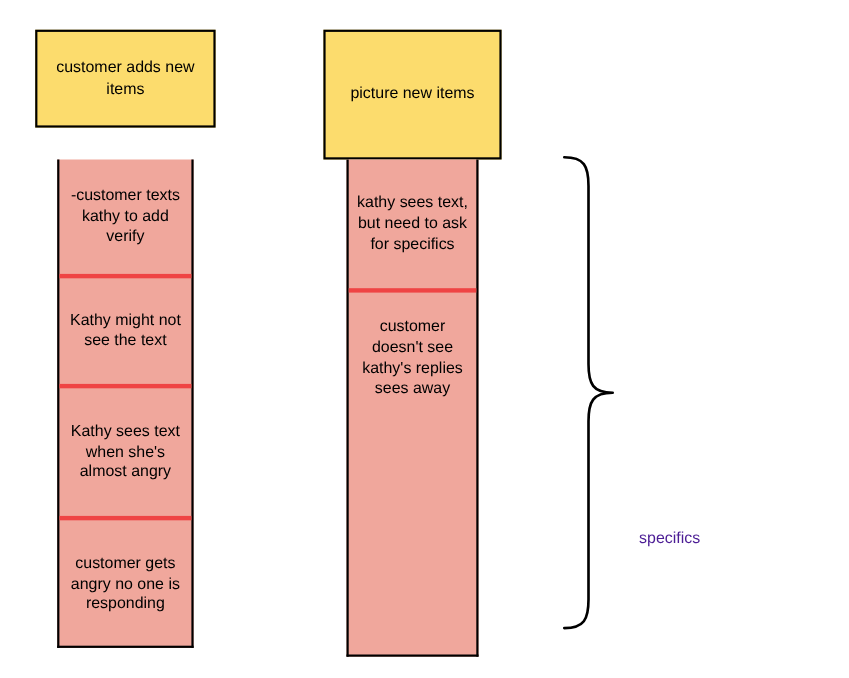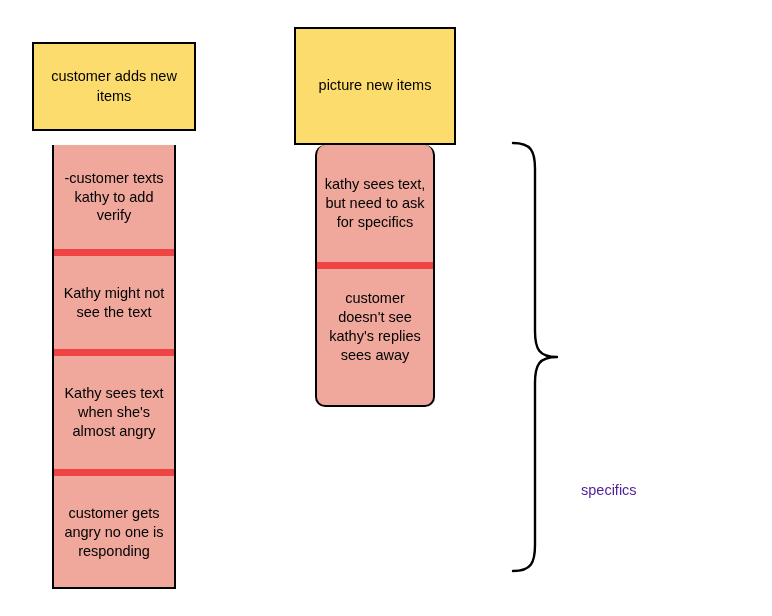--- a/index.html
+++ b/index.html
@@ -36,21 +36,21 @@
 
   .detail-stack {
     position: absolute;
     box-sizing: border-box;
     border: 2px solid #000000;
     border-top: none;
   }
 
   .detail-box {
     box-sizing: border-box;
-    border-top: 7px solid #ef4444;
+    border-top: 4px solid #ef4444;
     display: flex;
     align-items: center;
     justify-content: center;
     text-align: center;
     font-size: 14.5px;
     line-height: 1.30;
     color: #000000;
     padding: 2px 5px;
   }
   .detail-stack .detail-box:first-child {
@@ -66,34 +66,34 @@
     color: #4c1d95;
     white-space: nowrap;
   }
 </style>
 </head>
 <body>
 
 <div id="canvas">
 
   <div class="col">
-    <div class="header-box" style="left:32px; top:42px; width:164px; height:89px; background:#fcdc6d;">customer adds new items</div>
+    <div class="header-box" style="left:32px; top:27px; width:164px; height:89px; background:#fcdc6d;">customer adds new items</div>
 
     <div class="detail-stack" style="left:52px; top:145px; width:124px; height:444px; background:#f0a79c;">
       <div class="detail-box" style="height:104px;">-customer texts kathy to add verify</div>
       <div class="detail-box" style="height:100px;">Kathy might not see the text</div>
       <div class="detail-box" style="height:120px;">Kathy sees text when she's almost angry</div>
       <div class="detail-box" style="height:120px;">customer gets angry no one is responding</div>
     </div>
   </div>
 
   <div class="col">
     <div class="header-box" style="left:294px; top:27px; width:162px; height:118px; background:#fcdc6d;">picture new items</div>
 
-    <div class="detail-stack" style="left:315px; top:145px; width:120px; height:262px; background:#f0a79c;border-radius:10px;">
+    <div class="detail-stack" style="left:315px; top:145px; width:120px; height:452px; background:#f0a79c;">
       <div class="detail-box" style="height:117px;">kathy sees text, but need to ask for specifics</div>
       <div class="detail-box" style="height:123px;">customer doesn't see kathy's replies sees away</div>
     </div>
   </div>
 
   <div class="brace-wrap" style="left:505px; top:135px; width:70px; height:445px;">
     <svg width="70" height="445" viewBox="0 0 70 445">
       <path d="M 8 8
                C 26 8, 30 16, 30 34
                L 30 196

